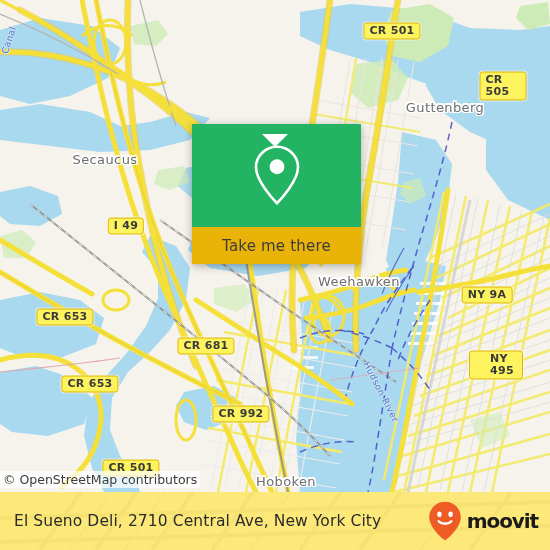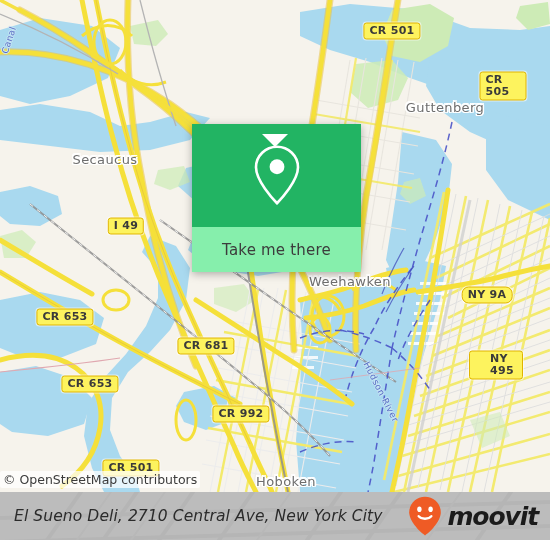--- a/index.html
+++ b/index.html
@@ -33,39 +33,39 @@
   
   #attribution{position:absolute;left:0;bottom:4px;font-size:12.5px;color:#3b3b3b;
       font-family:"DejaVu Sans","Liberation Sans",sans-serif;
       background:rgba(255,255,255,.72);padding:1px 3px;border-radius:2px;}
 
   
   #popup{position:absolute;left:192px;top:124px;width:169px;
          filter:drop-shadow(0 2px 4px rgba(0,0,0,.30));}
   #popup-top{height:103px;background:#22b463;position:relative;}
   #popup-pin{position:absolute;left:50%;top:50%;transform:translate(-50%,-52%);}
-  #popup-bottom{height:45px;background:#86efac;display:flex;align-items:center;
+  #popup-bottom{height:37px;background:#eab308;display:flex;align-items:center;
                 justify-content:center;}
   #popup-cta{font-size:15px;color:#3c3c3c;letter-spacing:.2px;
              font-family:"DejaVu Sans","Liberation Sans",sans-serif;}
   #popup-tail{position:absolute;left:50%;top:134px;transform:translateX(-50%);
       width:0;height:0;border-left:13px solid transparent;
       border-right:13px solid transparent;border-top:13px solid #fff;}
 
   
-  #footer{position:absolute;left:0;top:492px;width:550px;height:48px;
-          background:#a3a3a3;overflow:hidden;font-style:italic;}
+  #footer{position:absolute;left:0;top:492px;width:550px;height:58px;
+          background:#fde047;overflow:hidden;}
   #footer-wm{position:absolute;left:0;top:0;width:550px;height:58px;opacity:.28;}
   #footer-title{position:absolute;left:14px;top:50%;transform:translateY(-50%);
       font-size:15.5px;color:#2b2b2b;letter-spacing:.1px;white-space:nowrap;
       font-family:"DejaVu Sans","Liberation Sans",sans-serif;}
   #brand{position:absolute;right:12px;top:50%;transform:translateY(-50%);
          display:flex;align-items:center;gap:5px;}
   #brand-mark{display:block;}
-  #brand-name{font-size:25px;font-weight:bold;color:#1b1b1b;letter-spacing:-1.1px;
+  #brand-name{font-size:20px;font-weight:bold;color:#1b1b1b;letter-spacing:-1.1px;
       line-height:31px;font-family:"DejaVu Sans","Liberation Sans",sans-serif;}
 </style>
 </head>
 <body>
 
 <div id="app">
 
   <div id="map">
     <svg id="mapsvg" width="550" height="492" viewBox="0 0 550 492">
       <defs>
@@ -329,35 +329,35 @@
         <g stroke="#f5e03a" stroke-width="3.4" fill="none" opacity=".95">
           <path d="M0,0 C40,20 80,44 118,70 C158,98 196,128 232,160"></path>
           <path d="M232,160 C266,192 296,228 322,266"></path>
         </g>
       </g>
     </svg>
 
     <div id="place-labels">
         <div class="mlabel city" style="left: 105px; top: 123px; transform: translate(-50%, -50%); margin-top: 36px;">Secaucus</div>
         <div class="mlabel city" style="left: 445px; top: 107px; transform: translate(-50%, -50%);">Guttenberg</div>
-        <div class="mlabel city" style="left: 350px; top: 281px; transform: translate(-50%, -50%);">Weehawken</div>
+        <div class="mlabel city" style="left: 359px; top: 281px; transform: translate(-50%, -50%);">Weehawken</div>
         <div class="mlabel city" style="left: 286px; top: 481px; transform: translate(-50%, -50%);">Hoboken</div>
       </div>
     <div id="water-labels">
         <div class="mlabel water-label" style="left: 9px; top: 40px; transform: translate(-50%, -50%) rotate(-72deg);">Canal</div>
         <div class="mlabel water-label" style="left: 381px; top: 392px; transform: translate(-50%, -50%) rotate(63deg);">Hudson River</div>
       </div>
     <div id="road-shields">
         <div class="shield" style="left: 392px; top: 31px; transform: translate(-50%, -50%);">CR 501</div>
         <div class="shield" style="left: 503px; top: 38px; transform: translate(-50%, -50%); margin-top: 48px;">CR 505</div>
         <div class="shield" style="left: 126px; top: 226px; transform: translate(-50%, -50%);">I 49</div>
         <div class="shield" style="left: 65px; top: 317px; transform: translate(-50%, -50%);">CR 653</div>
         <div class="shield" style="left: 206px; top: 346px; transform: translate(-50%, -50%);">CR 681</div>
         <div class="shield" style="left: 90px; top: 384px; transform: translate(-50%, -50%);">CR 653</div>
-        <div class="shield" style="left: 487px; top: 295px; transform: translate(-50%, -50%); border-radius: 7px;">NY 9A</div>
+        <div class="shield" style="left: 487px; top: 295px; transform: translate(-50%, -50%);">NY 9A</div>
         <div class="shield" style="left: 496px; top: 365px; transform: translate(-50%, -50%); padding-left: 20px;">NY 495</div>
         <div class="shield" style="left: 241px; top: 414px; transform: translate(-50%, -50%);">CR 992</div>
         <div class="shield" style="left: 131px; top: 468px; transform: translate(-50%, -50%);">CR 501</div>
       </div>
 
     <div id="attribution">© OpenStreetMap contributors</div>
   </div>
 
   <div id="popup">
     <div id="popup-top">

